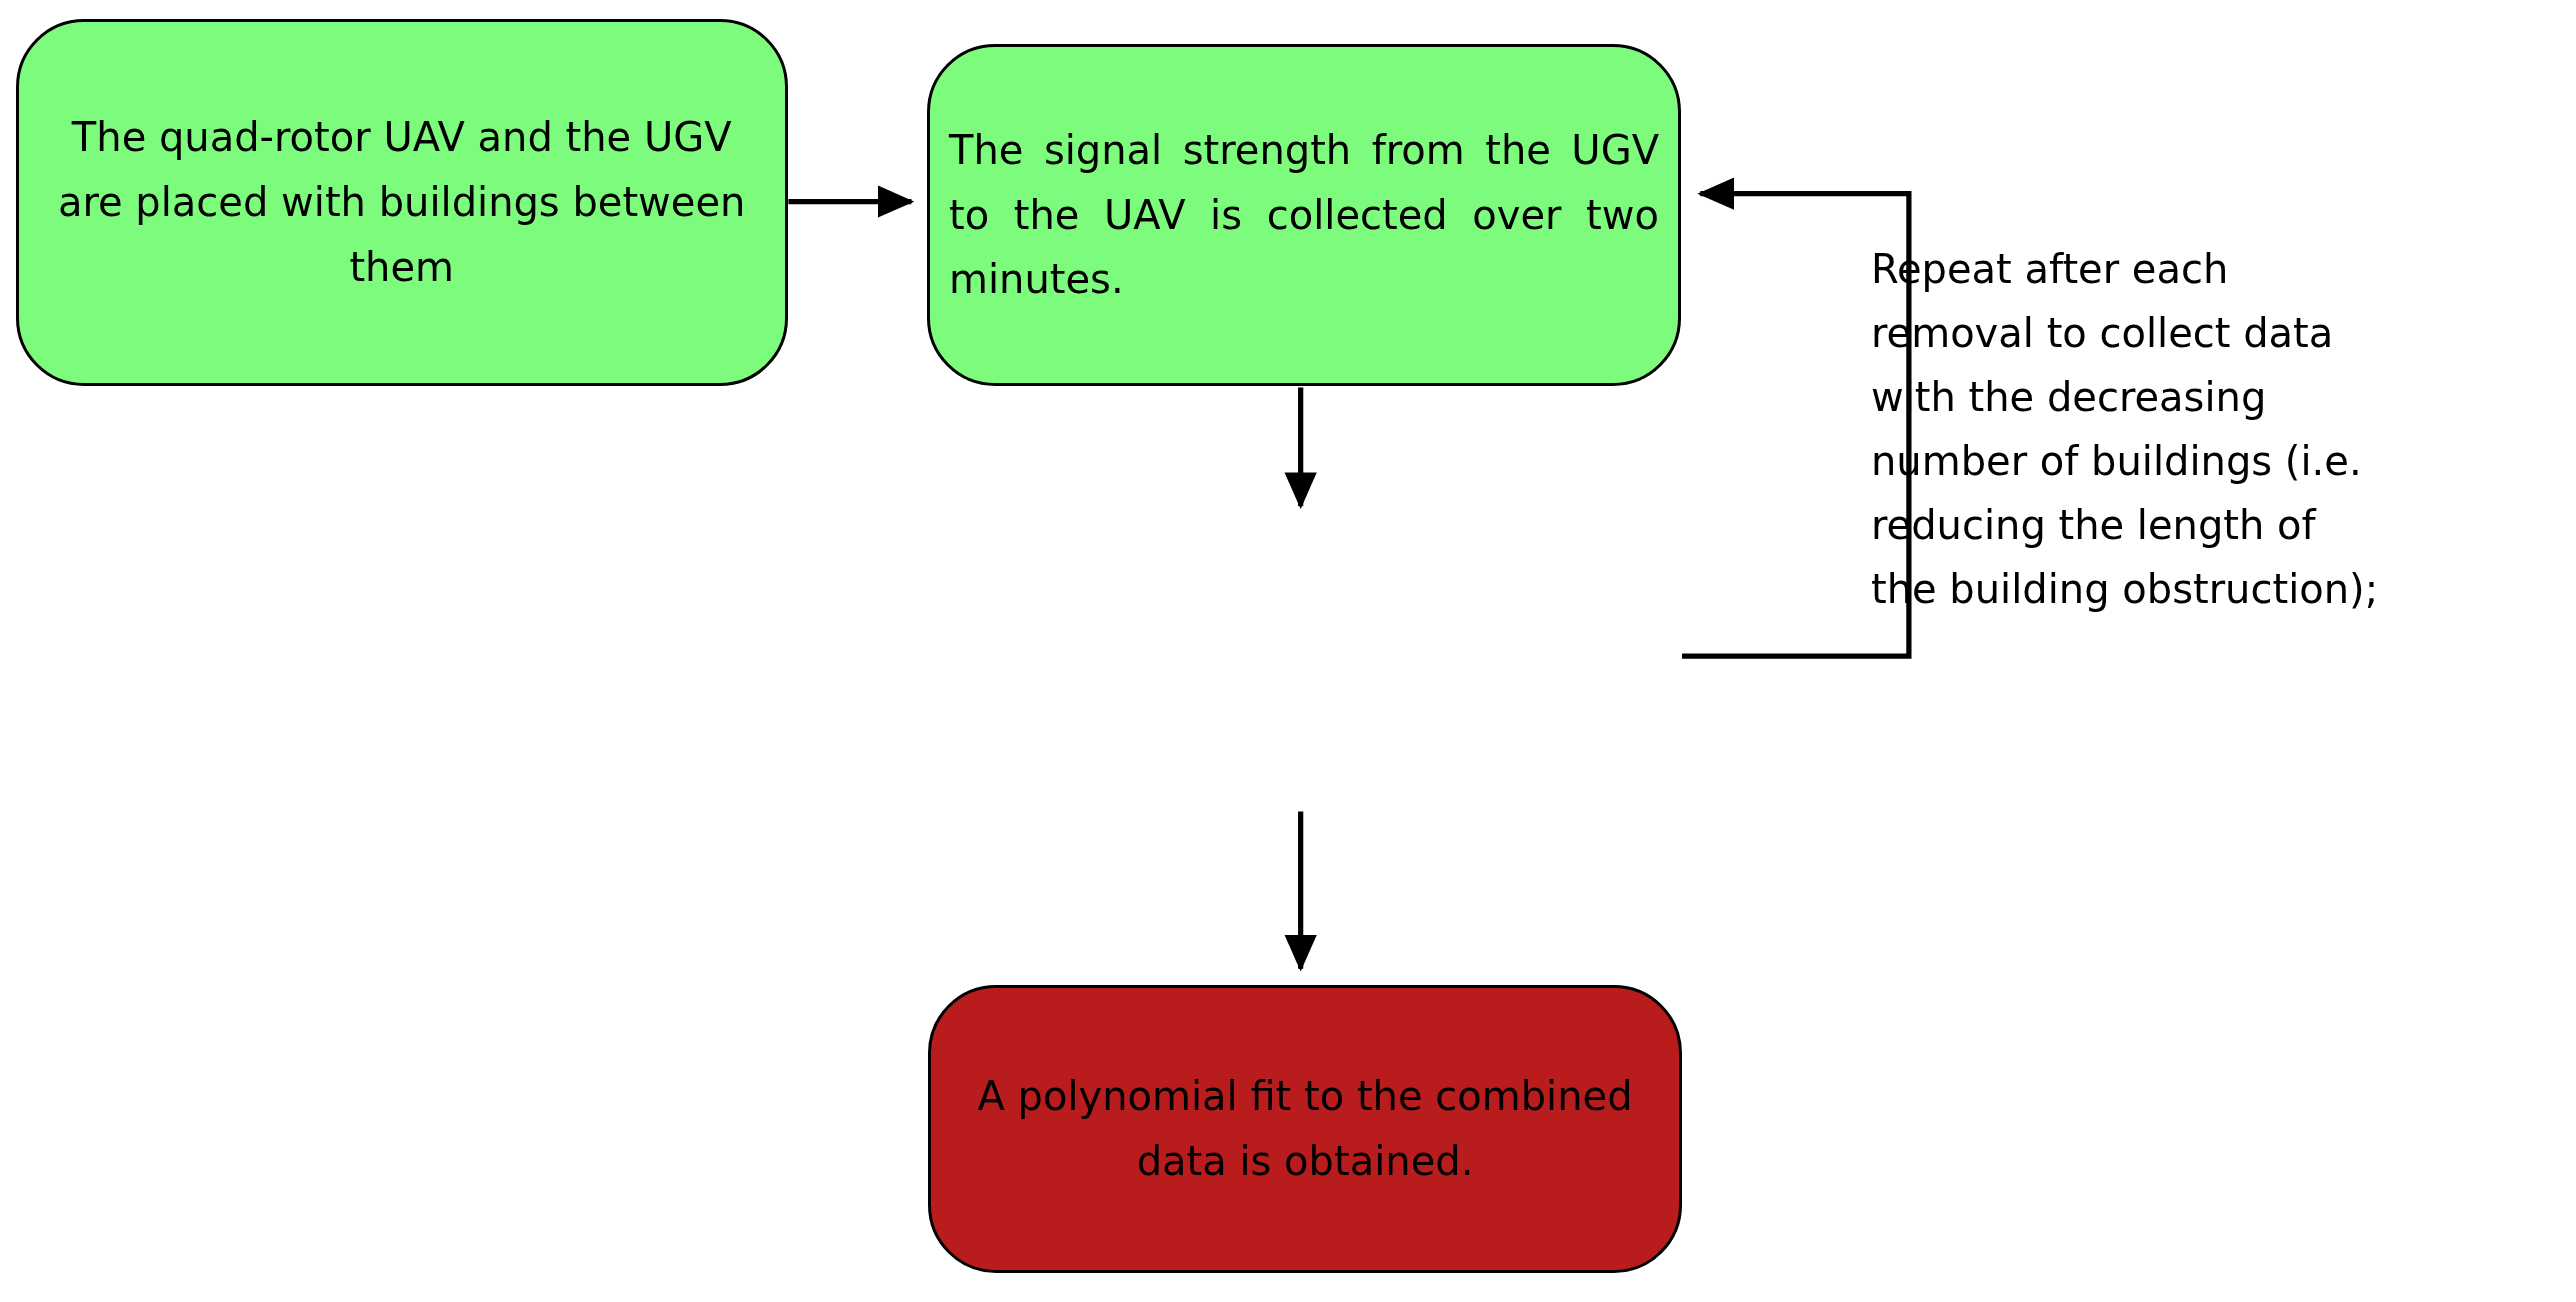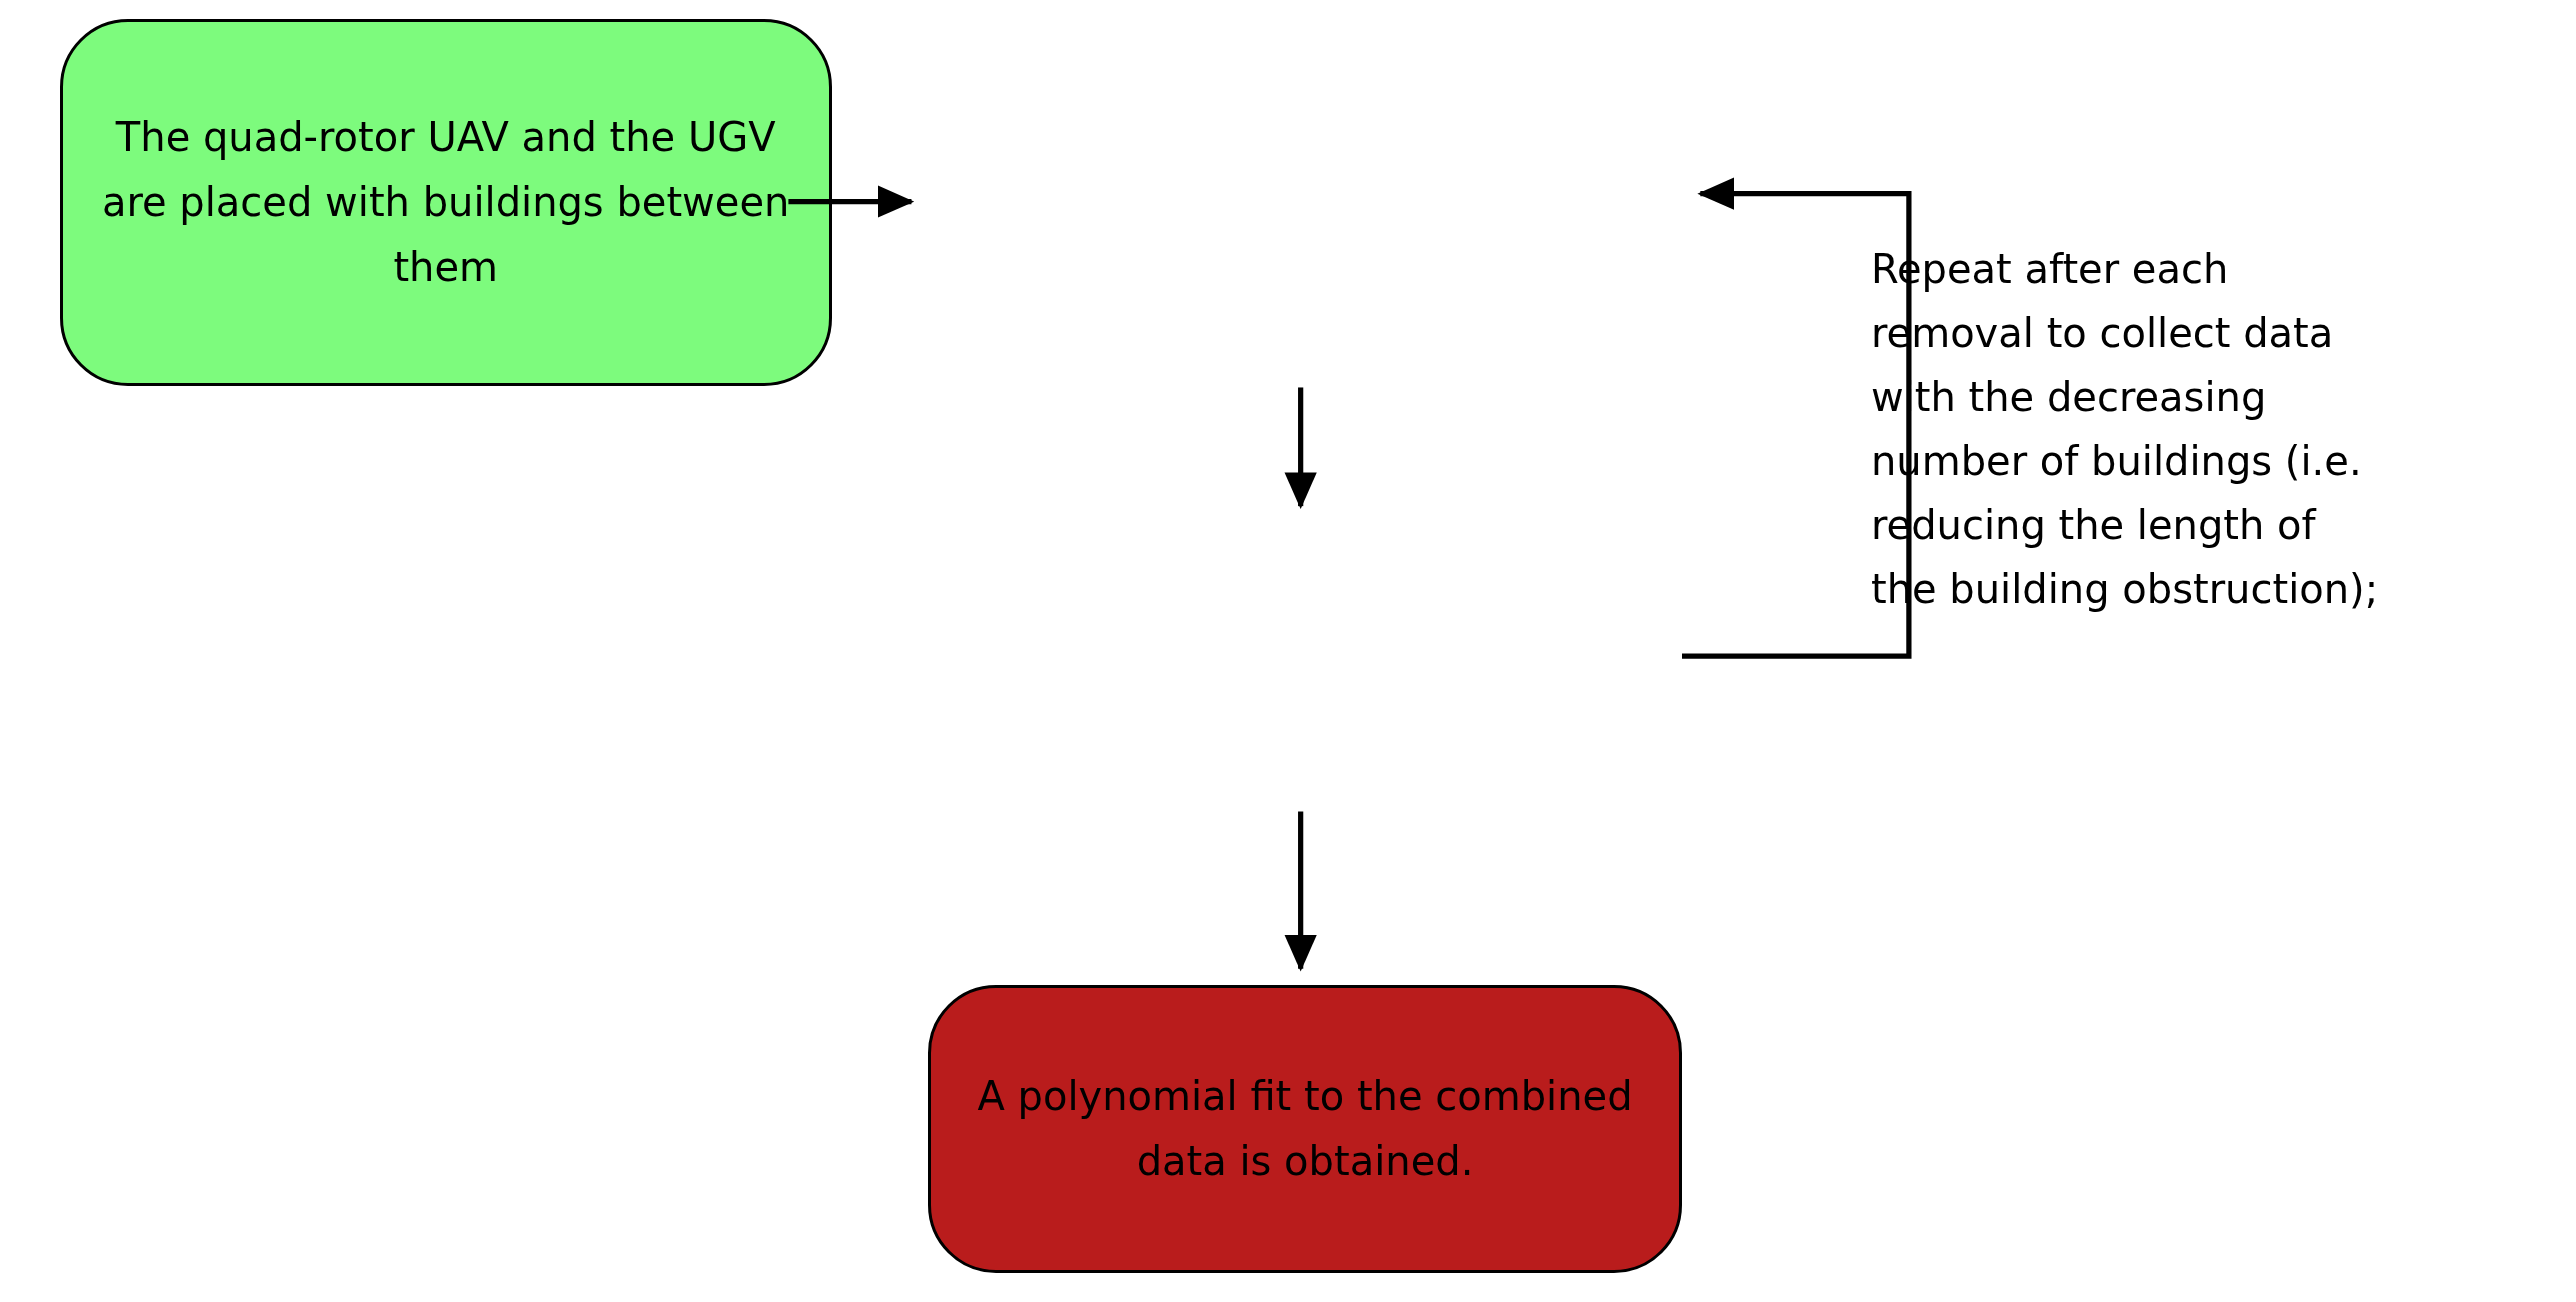--- a/index.html
+++ b/index.html
@@ -73,24 +73,27 @@
     color: #000000;
     text-align: left;
     white-space: pre-line;
   }
 </style>
 </head>
 <body>
 
 <div id="flow-root">
 
-  <div class="node" id="node-setup" style="background: rgb(125, 251, 125); border-color: rgb(0, 0, 0); margin-left: 44px;">
+  <div class="node" id="node-setup" style="background: rgb(125, 251, 125); border-color: rgb(0, 0, 0);">
     <div class="node-text t-center">The quad-rotor UAV and the UGV are placed with buildings between them</div>
   </div>
 
+  <div class="node" id="node-collect" style="background: rgb(125, 251, 125); border-color: rgb(0, 0, 0);">
+    <div class="node-text t-justify">The signal strength from the UGV to the UAV is collected over two minutes.</div>
+  </div>
 
 
   <div class="node" id="node-fit" style="background: #b91c1c; border-color: rgb(0, 0, 0);">
     <div class="node-text t-center">A polynomial fit to the combined data is obtained.</div>
   </div>
 
   <svg id="connectors" viewBox="0 0 2951 1492">
     <defs>
       <marker id="arrow-right" viewBox="0 0 10 10" refX="9.2" refY="5" markerWidth="7" markerHeight="7" orient="auto-start-reverse">
         <path d="M 0 0.6 L 10 5 L 0 9.4 z" fill="#000000"></path>

